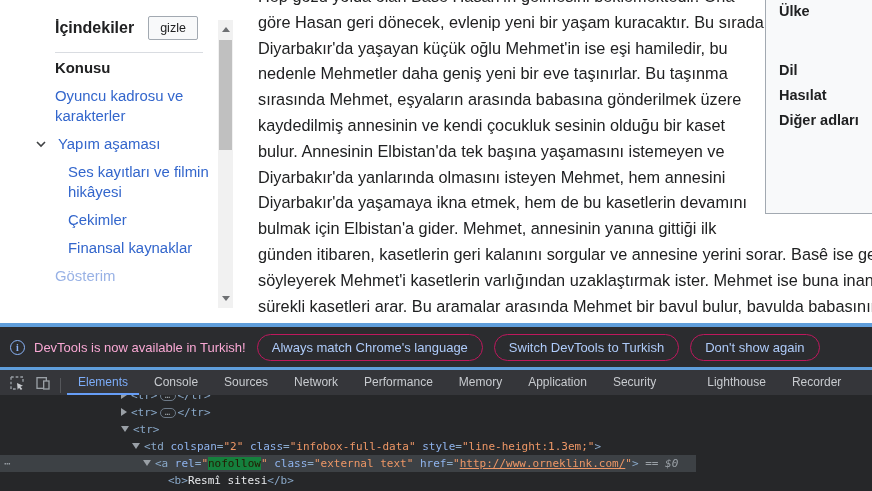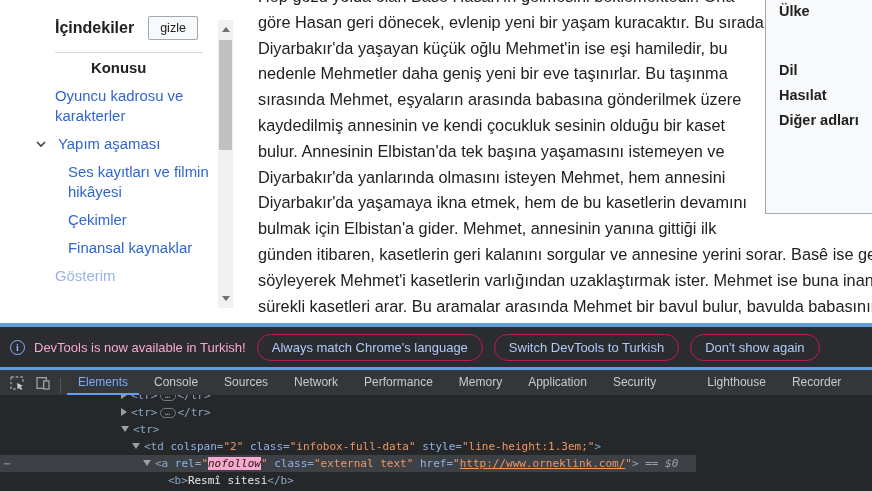--- a/index.html
+++ b/index.html
@@ -11,21 +11,21 @@
   .page { position:absolute; left:0; top:0; width:872px; height:323px; background:#fff; overflow:hidden; }
 
   
   .toc-head { position:absolute; left:55px; top:16px; display:flex; align-items:center; }
   .toc-title { font-size:16px; font-weight:bold; color:#202122; }
   .toc-hide-btn { margin-left:14px; font-size:12.5px; color:#202122; background:#f8f9fa;
                   border:1px solid #a2a9b1; border-radius:2px; padding:4px 11px; cursor:pointer; }
   .toc-rule { position:absolute; left:55px; top:52px; width:148px; height:1px; background:#d9dce1; }
   .toc-list { position:absolute; left:55px; top:58px; width:165px; }
   .toc-item { font-size:14.9px; line-height:20px; color:#3366cc; margin-bottom:8px; width:152px; cursor:pointer; }
-  .toc-item.current { color:#202122; font-weight:bold;margin-left:36px; }
+  .toc-item.current { color:#202122; font-weight:bold; }
   .toc-item.sub { margin-left:13px; width:150px; }
   .toc-item.faded { opacity:.5; }
   .toc-item.has-chevron { position:relative; padding-left:3px; }
   .chev { position:absolute; left:-20px; top:4px; width:12px; height:12px; }
   .chev svg { display:block; }
 
   
   .toc-scrollbar { position:absolute; left:218px; top:20px; width:15px; height:288px; background:#f1f1f1; }
   .sb-arrow { position:absolute; left:0; width:15px; height:15px; display:flex; align-items:center; justify-content:center; }
   .sb-arrow.up { top:2px; } .sb-arrow.down { bottom:2px; }
@@ -83,21 +83,21 @@
   .tri.closed { width:0; height:0; border-top:4px solid transparent; border-bottom:4px solid transparent;
                 border-left:6px solid #9aa0a6; }
   .tri.open { width:0; height:0; border-left:4px solid transparent; border-right:4px solid transparent;
               border-top:6px solid #9aa0a6; margin-bottom:1px; }
   .tri.none { width:10px; }
   .tk-tag   { color:#8aa9c9; }
   .tk-attr  { color:#8fb4ee; }
   .tk-punct { color:#8aa9c9; }
   .tk-val   { color:#ee9766; }
   .tk-url   { color:#ee9766; text-decoration:underline; }
-  .tk-hl    { background:#f9a8d4; color:#241a02;font-style:italic; }
+  .tk-hl    { background:#15803d; color:#241a02; }
   .tk-eq    { color:#9aa0a6; }
   .tk-dollar{ color:#9aa0a6; font-style:italic; }
   .tk-text  { color:#e8eaed; }
   .ell { display:inline-block; width:16px; height:10px; border:1px solid #6d7a88; border-radius:5px;
          color:#9aa0a6; font-size:9px; line-height:7px; text-align:center; vertical-align:1px;
          margin:0 2px; letter-spacing:0; cursor:pointer; }
 </style>
 </head>
 <body>
 

